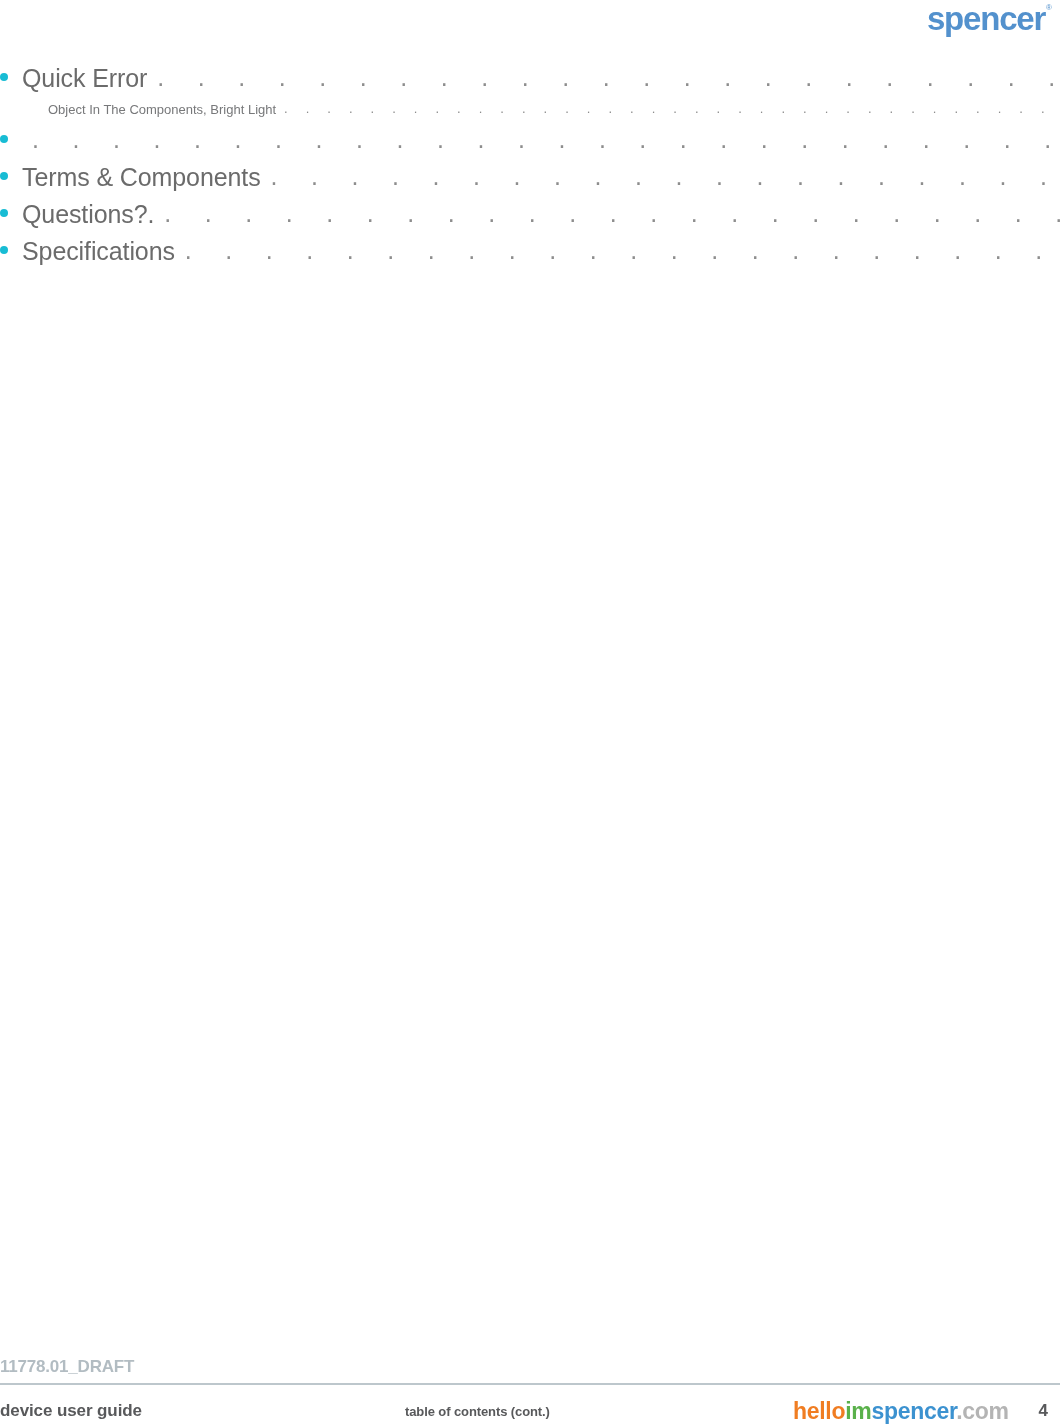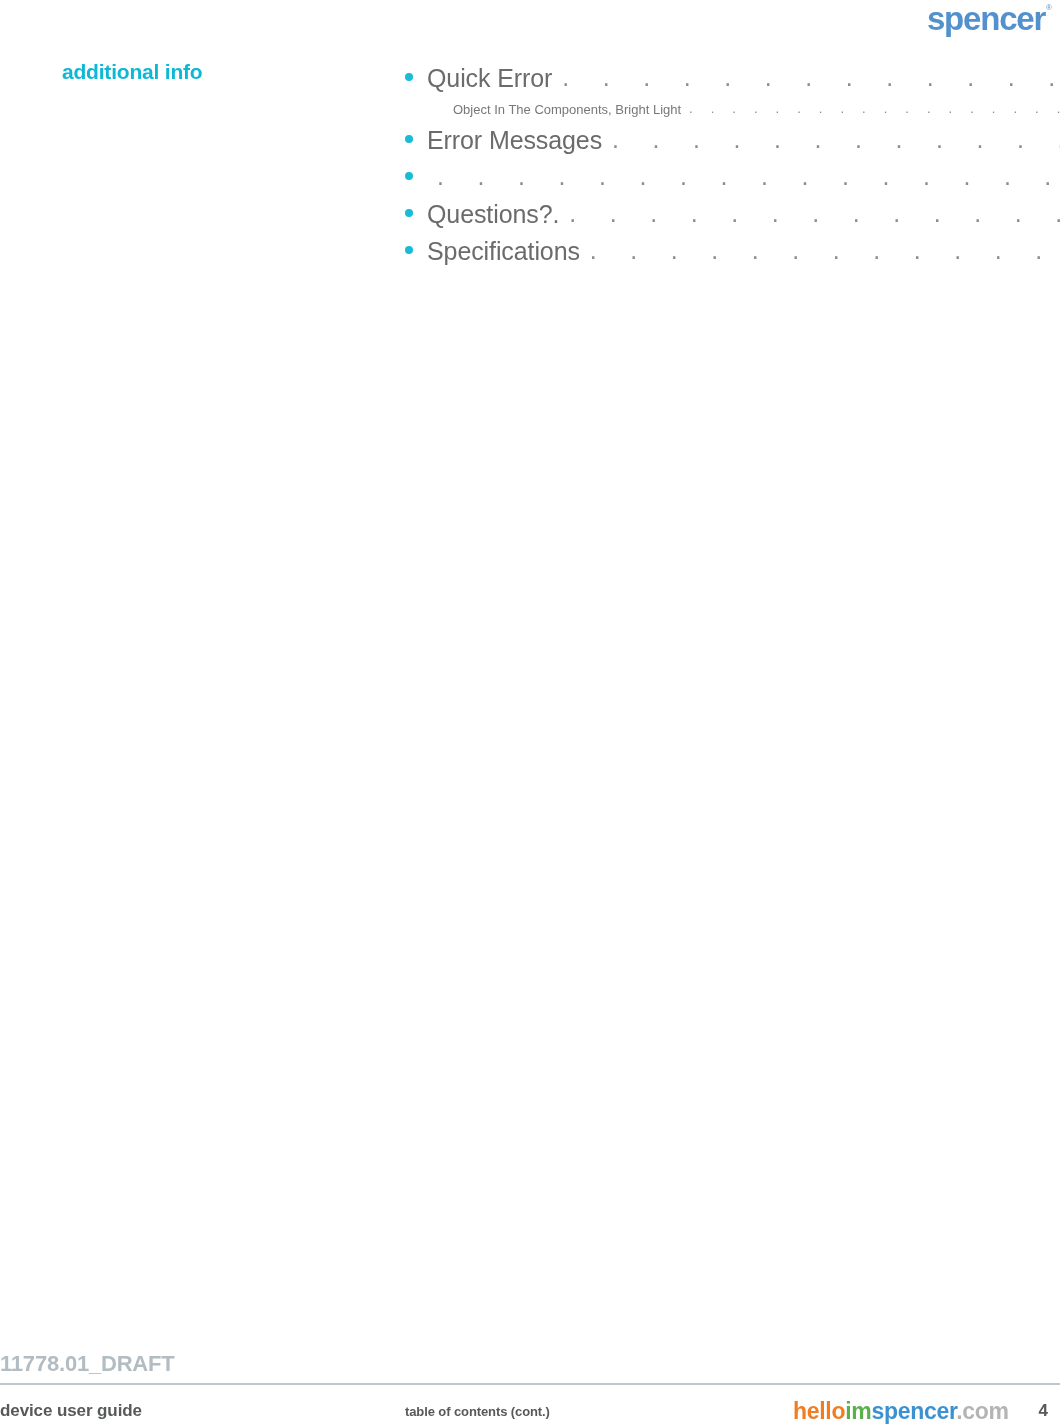--- a/index.html
+++ b/index.html
@@ -131,21 +131,21 @@
   .footer {
     position: absolute;
     left: 0;
     right: 0;
     bottom: 0;
   }
   .draft-code {
     position: absolute;
     left: 0;
     bottom: 48px;
-    font-size: 22px;
+    font-size: 17px;
     font-weight: bold;
     color: #b2bcc2;
     letter-spacing: -0.2px;
   }
   .footer-rule {
     position: absolute;
     left: 0;
     right: 0;
     bottom: 40px;
     height: 2px;
@@ -200,41 +200,38 @@
 <body>
 
 <div class="brand-logo">
   <span class="brand-logo-word">spencer</span>
   <span class="brand-logo-reg">®</span>
 </div>
 
 <div class="page-body">
   <div class="content-row">
 
-    <div class="section-heading-col">
-      <div class="section-heading">additional info</div>
-    </div>
 
     <div class="toc-col" id="toc-list">
         <div class="toc-entry level-1">
           <span class="toc-bullet"></span>
           <span class="toc-label">Quick Error</span>
           <span class="toc-leader">. . . . . . . . . . . . . . . . . . . . . . . . . . . . . . . . . . . . . . . . . . . . . . . . . . . . . . . . . . . . . . . . . . . . . . . . . . . . . . . . . .</span>
         </div>
         <div class="toc-entry level-2">
           <span class="toc-label">Object In The Components, Bright Light</span>
           <span class="toc-leader">. . . . . . . . . . . . . . . . . . . . . . . . . . . . . . . . . . . . . . . . . . . . . . . . . . . . . . . . . . . . . . . . . . . . . . . . . . . . . . . . . .</span>
         </div>
         <div class="toc-entry level-1">
           <span class="toc-bullet"></span>
-          <span class="toc-label">Error Messages</span>
-          <span class="toc-leader">. . . . . . . . . . . . . . . . . . . . . . . . . . . . . . . . . . . . . . . . . . . . . . . . . . . . . . . . . . . . . . . . . . . . . . . . . . . . . . . . . .</span>
-        </div>
-        <div class="toc-entry level-1">
-          <span class="toc-bullet"></span>
+          <span class="toc-leader">. . . . . . . . . . . . . . . . . . . . . . . . . . . . . . . . . . . . . . . . . . . . . . . . . . . . . . . . . . . . . . . . . . . . . . . . . . . . . . . . . .</span>
+        </div>
+        <div class="toc-entry level-1">
+          <span class="toc-bullet"></span>
+          <span class="toc-label">Terms &amp; Components</span>
           <span class="toc-leader">. . . . . . . . . . . . . . . . . . . . . . . . . . . . . . . . . . . . . . . . . . . . . . . . . . . . . . . . . . . . . . . . . . . . . . . . . . . . . . . . . .</span>
         </div>
         <div class="toc-entry level-1">
           <span class="toc-bullet"></span>
           <span class="toc-label">Questions?.</span>
           <span class="toc-leader">. . . . . . . . . . . . . . . . . . . . . . . . . . . . . . . . . . . . . . . . . . . . . . . . . . . . . . . . . . . . . . . . . . . . . . . . . . . . . . . . . .</span>
         </div>
         <div class="toc-entry level-1">
           <span class="toc-bullet"></span>
           <span class="toc-label">Specifications</span>

